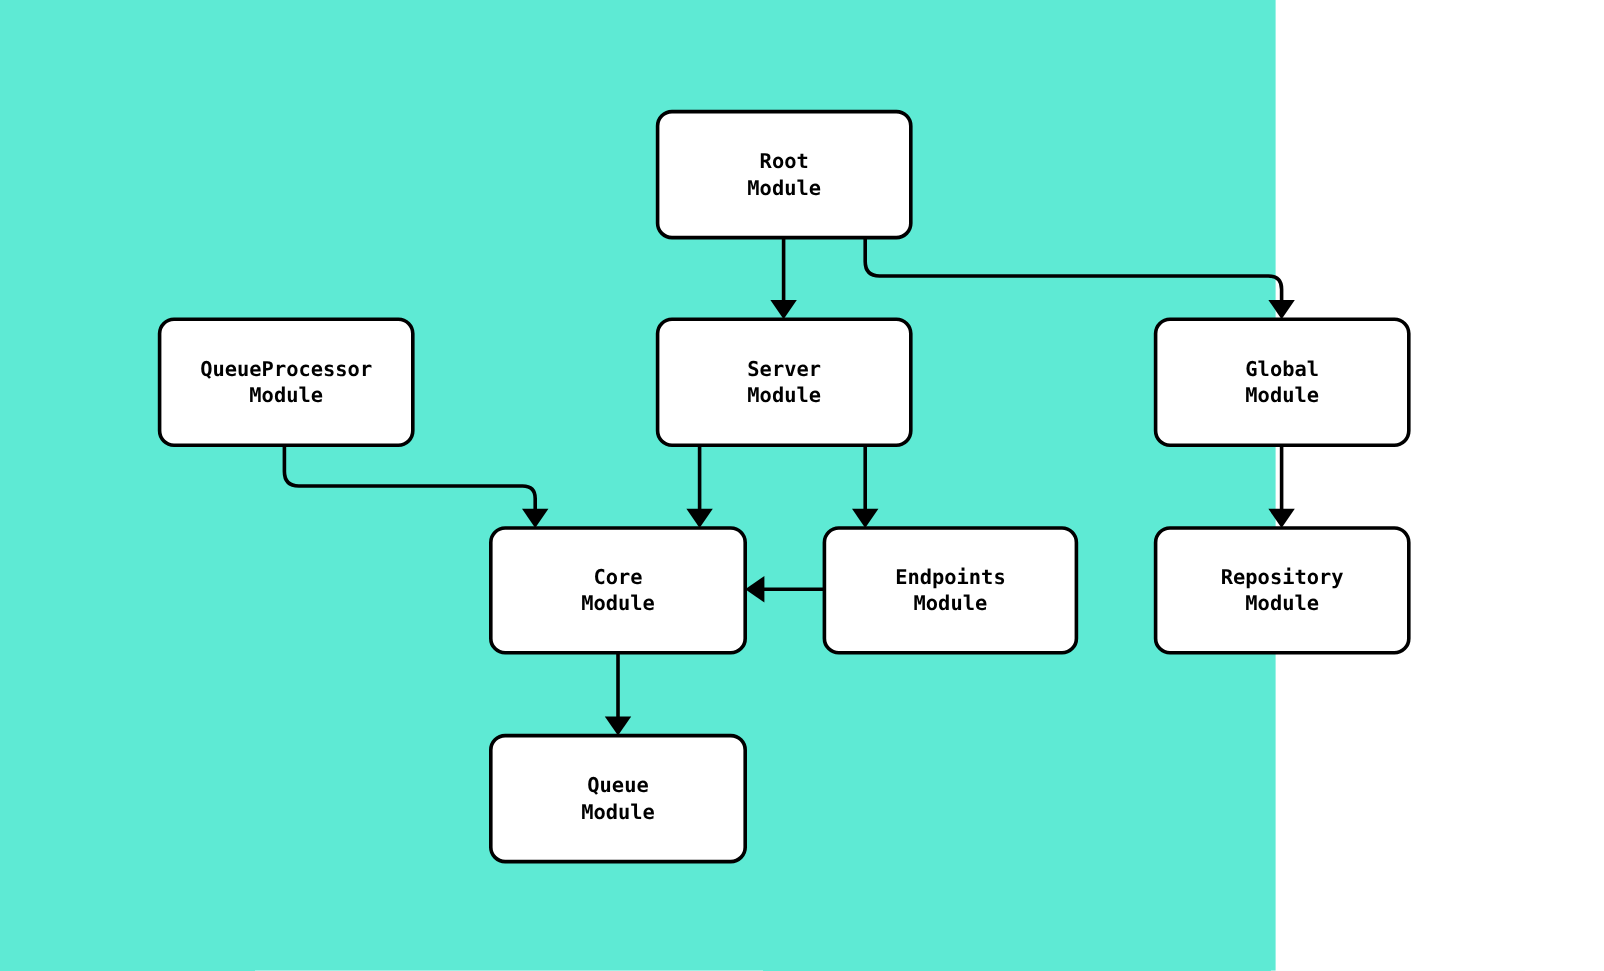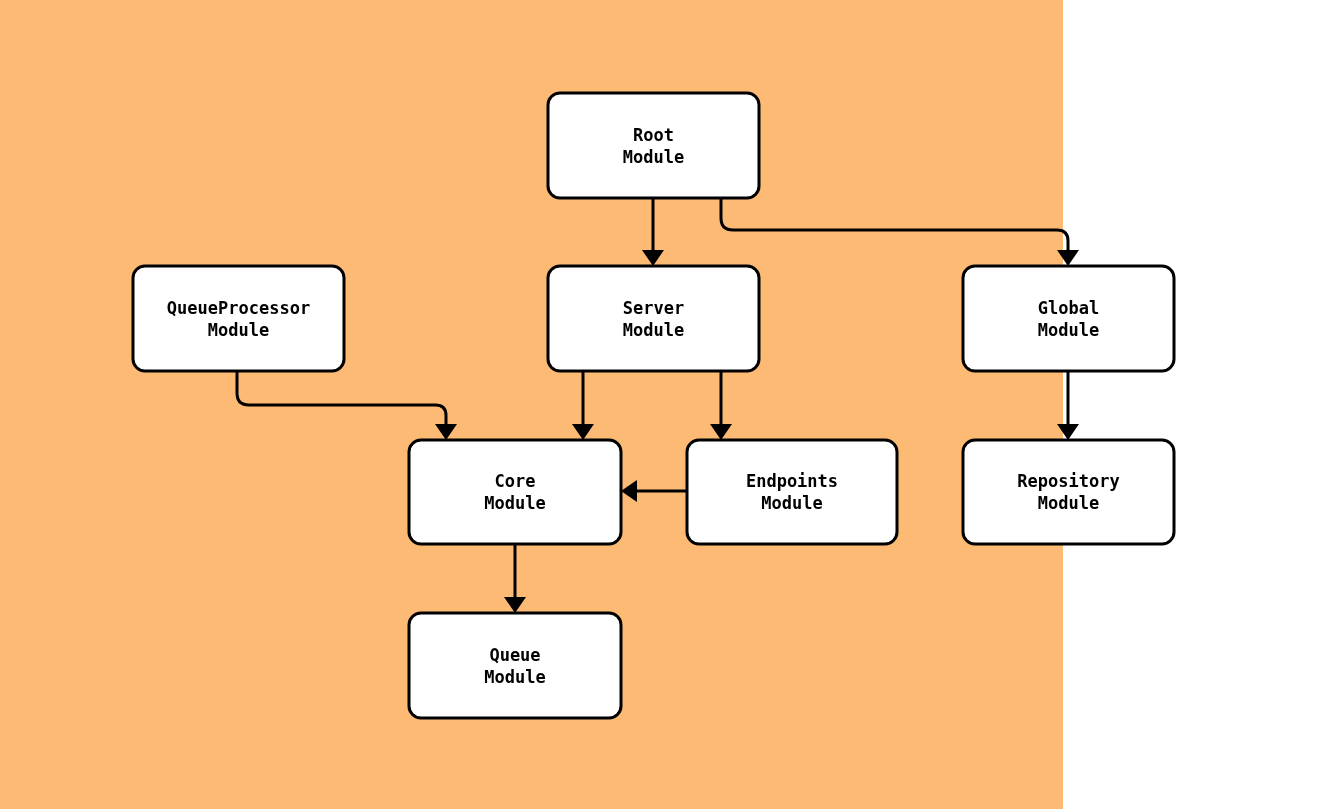--- a/index.html
+++ b/index.html
@@ -11,21 +11,21 @@
   body {
     width: 1337px;
     height: 809px;
     overflow: hidden;
     font-family: "DejaVu Sans Mono", "Liberation Mono", monospace;
   }
   #diagram-root {
     position: relative;
     width: 1063px;
     height: 809px;
-    background: #fdba74;
+    background: #5eead4;
   }
   svg.diagram-canvas {
     display: block;
     width: 1337px;
     height: 809px;
   }
   .node-box {
     fill: #ffffff;
     stroke: #000000;
     stroke-width: 3;

